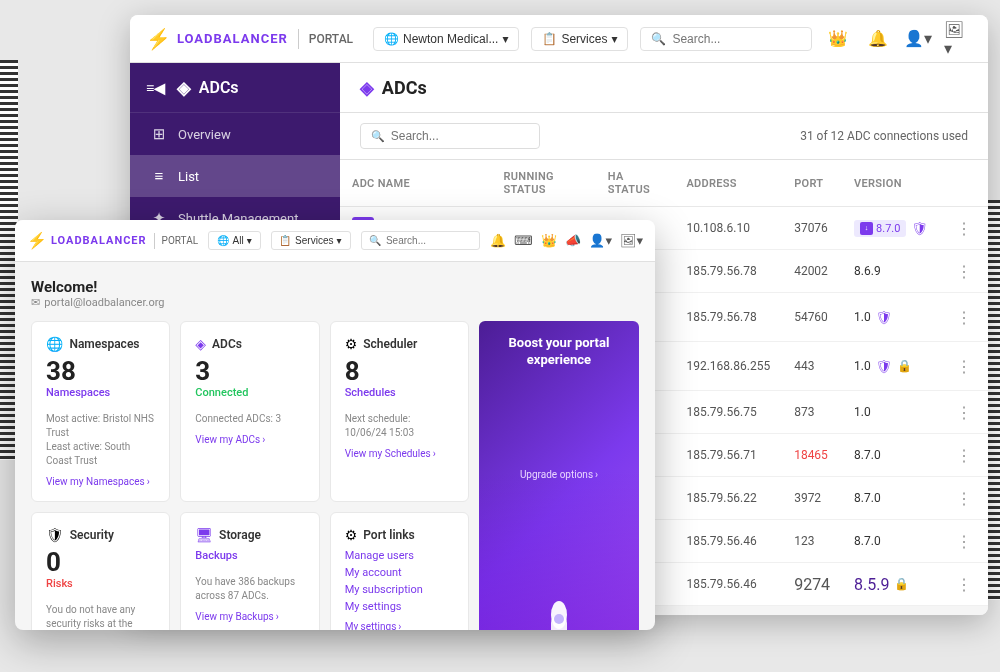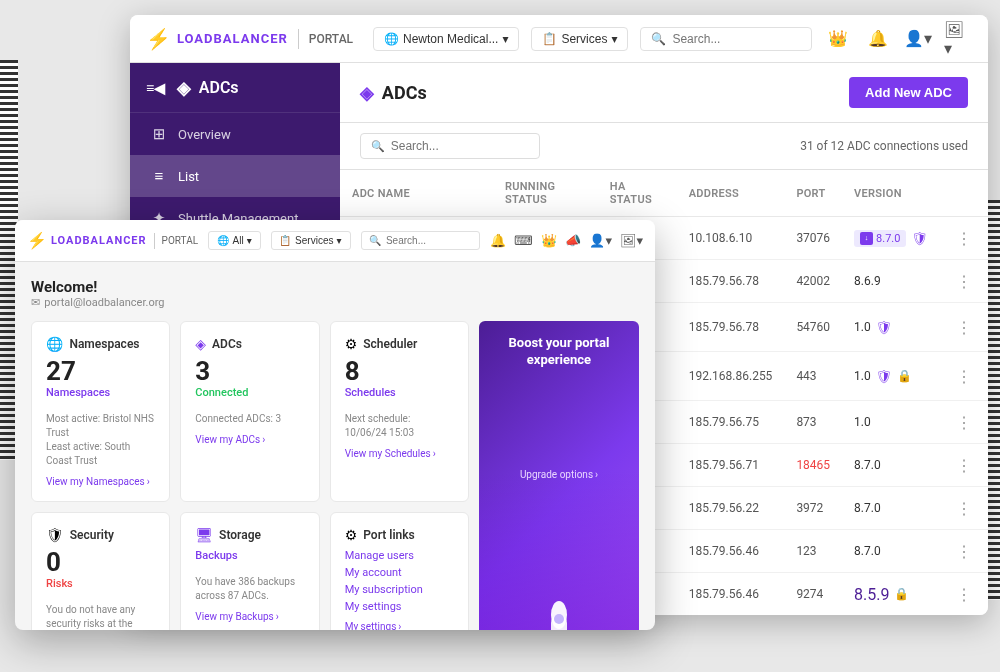--- a/index.html
+++ b/index.html
@@ -525,21 +525,20 @@
       </div>
     </div>
 
     <div class="right-content">
 
       <div class="content-header">
         <div class="content-title">
           <span style="color:#7c3aed;">◈</span>
           <span>ADCs</span>
         </div>
-        <button class="add-btn">Add New ADC</button>
       </div>
 
       <div class="search-stats-bar">
         <div class="search-input-wrap">
           <span style="color:#aaa;font-size:11px;">🔍</span>
           <input type="text" placeholder="Search..." style="">
         </div>
         <span class="stats-text">31 of 12 ADC connections used</span>
       </div>
 
@@ -814,21 +813,21 @@
         <div style="width:18px;height:6px;border-radius:3px;background:#22c55e;"></div>
       </div>
     </td>
     <td>
       <div style="display:flex;align-items:center;gap:3px;">
         <span style="width:8px;height:8px;border-radius:50%;display:inline-block;background:#22c55e;"></span>
         <span style="width:8px;height:8px;border-radius:50%;display:inline-block;background:#22c55e;"></span>
       </div>
     </td>
     <td style="font-size:12px;color:#555;">185.79.56.46</td>
-    <td style="font-size:12px;color:#555;">9274</td>
+    <td style="font-size:16px;color:#555;">9274</td>
     <td>
       <div style="display:flex;align-items:center;gap:5px;">
         <span style="font-size:16px;color:#4c1d95;">8.5.9</span>
 
         <span style="color:#aaa;font-size:12px;">🔒</span>
       </div>
     </td>
     <td>
       <span style="color:#999;cursor:pointer;font-size:16px;padding:0 4px;">⋮</span>
     </td>
@@ -881,21 +880,21 @@
       </div>
     </div>
 
     <div class="cards-grid">
 
       <div class="dashboard-card">
         <div class="card-header">
           <span class="card-icon">🌐</span>
           <span class="card-title">Namespaces</span>
         </div>
-        <div class="card-number">27</div>
+        <div class="card-number">38</div>
         <div class="card-label">Namespaces</div>
         <div class="card-desc">Most active: Bristol NHS Trust<br>Least active: South Coast Trust</div>
         <div class="card-link">
           <span>View my Namespaces</span>
           <span>›</span>
         </div>
       </div>
 
       <div class="dashboard-card">
         <div class="card-header">

